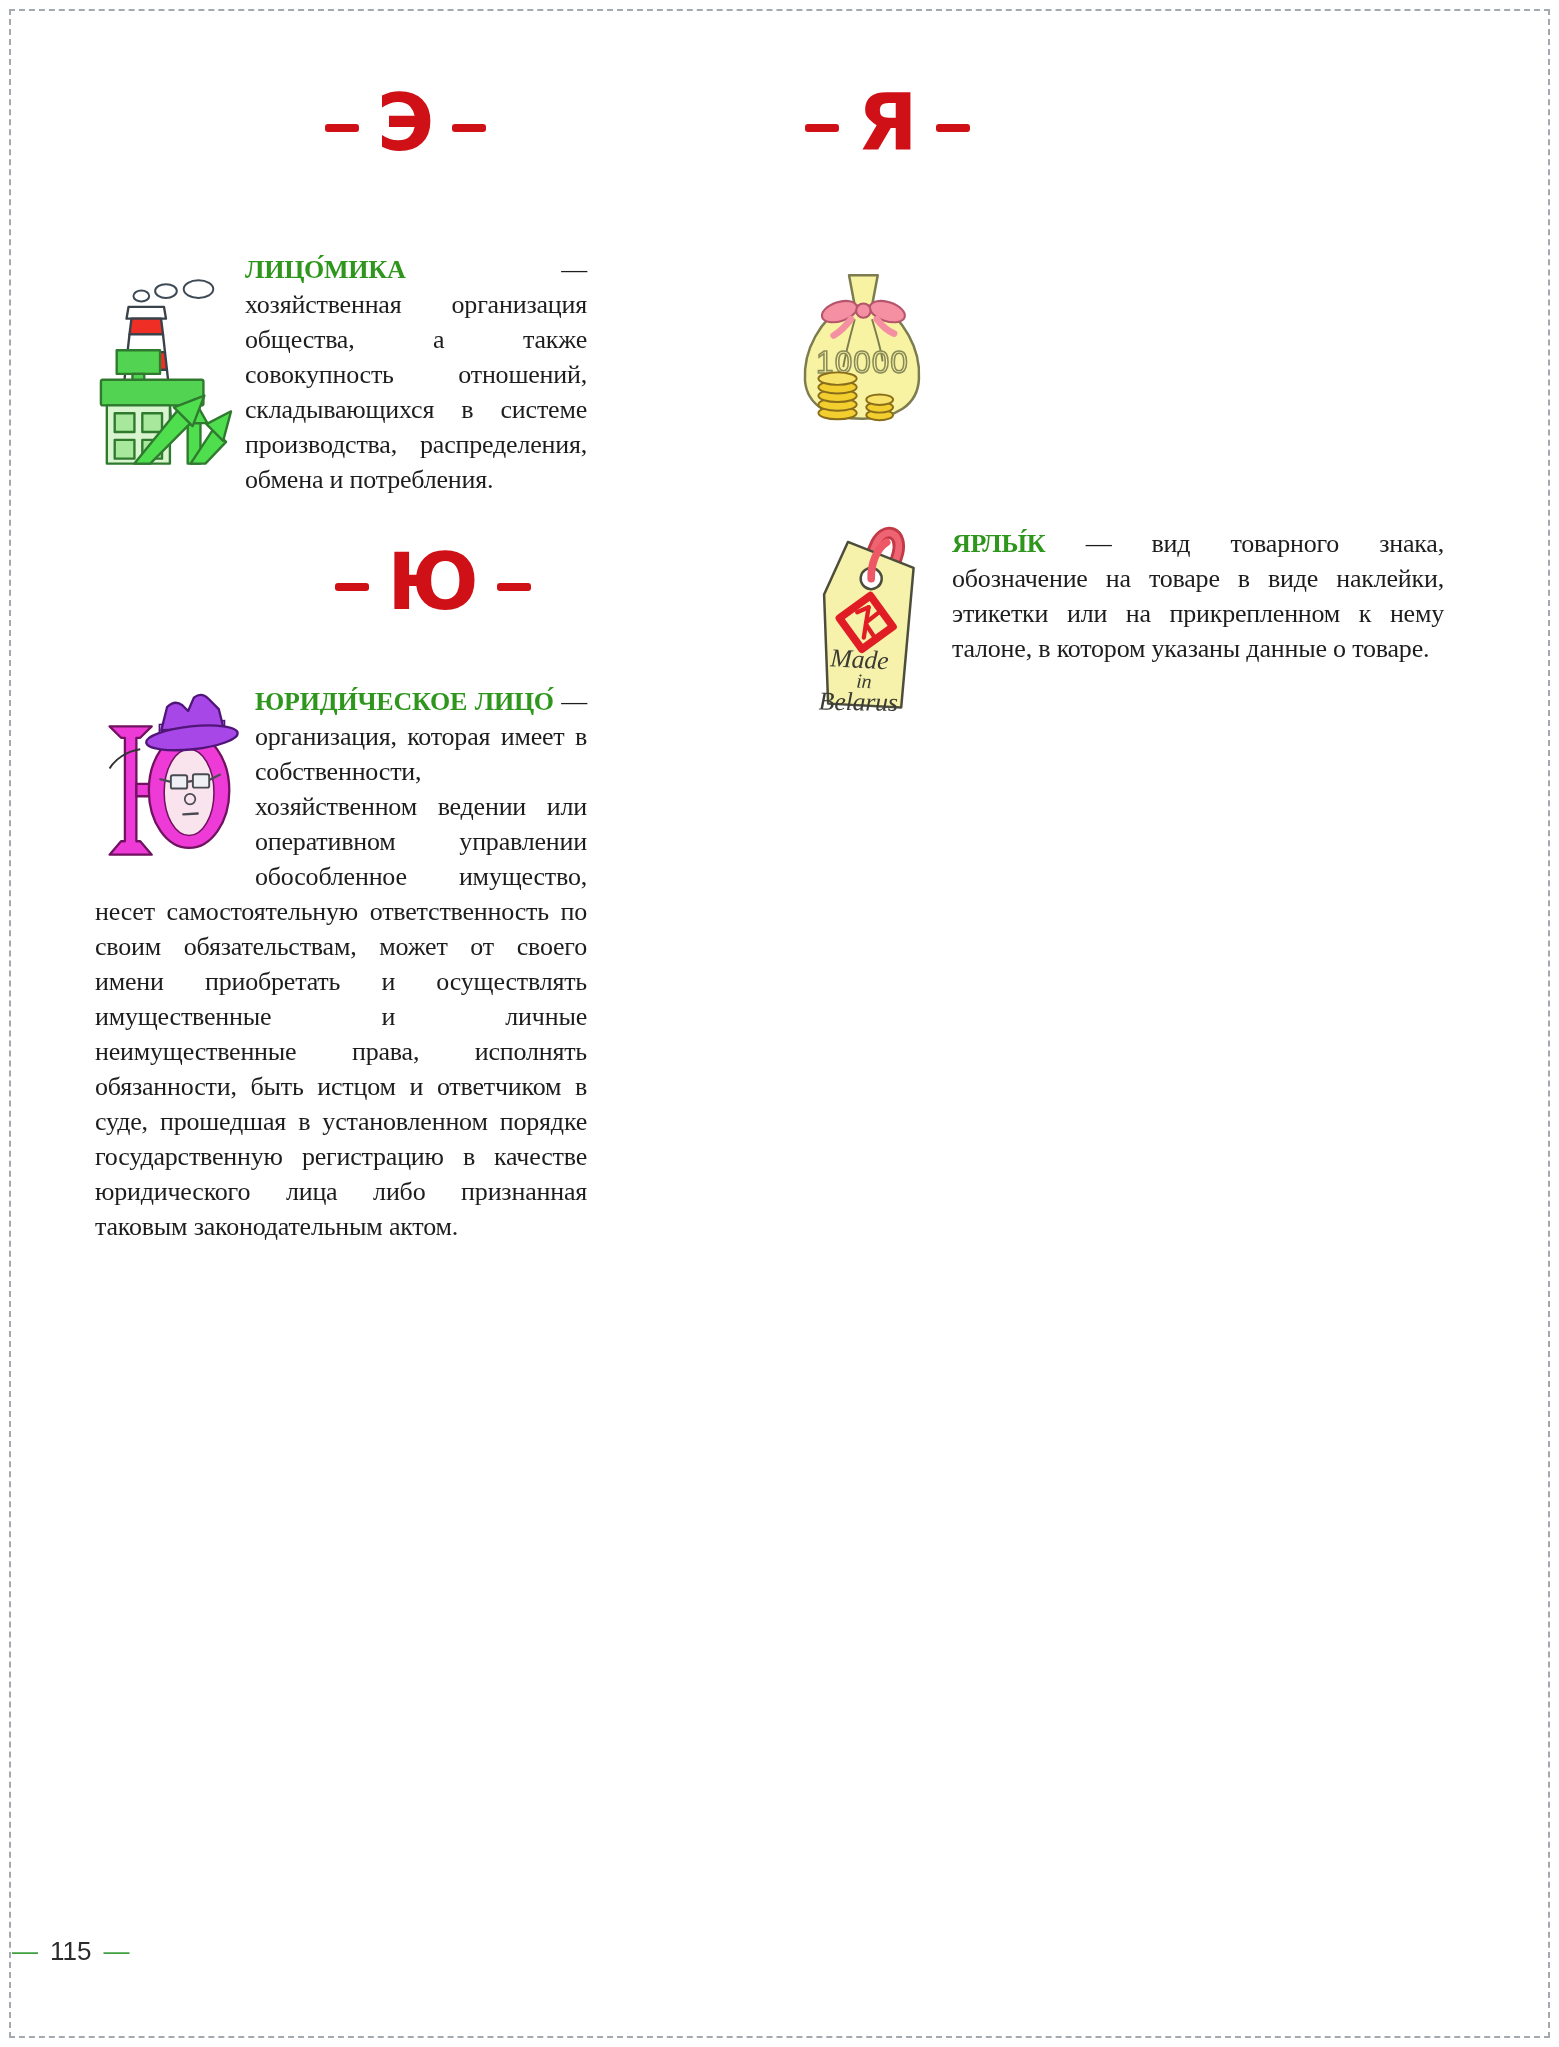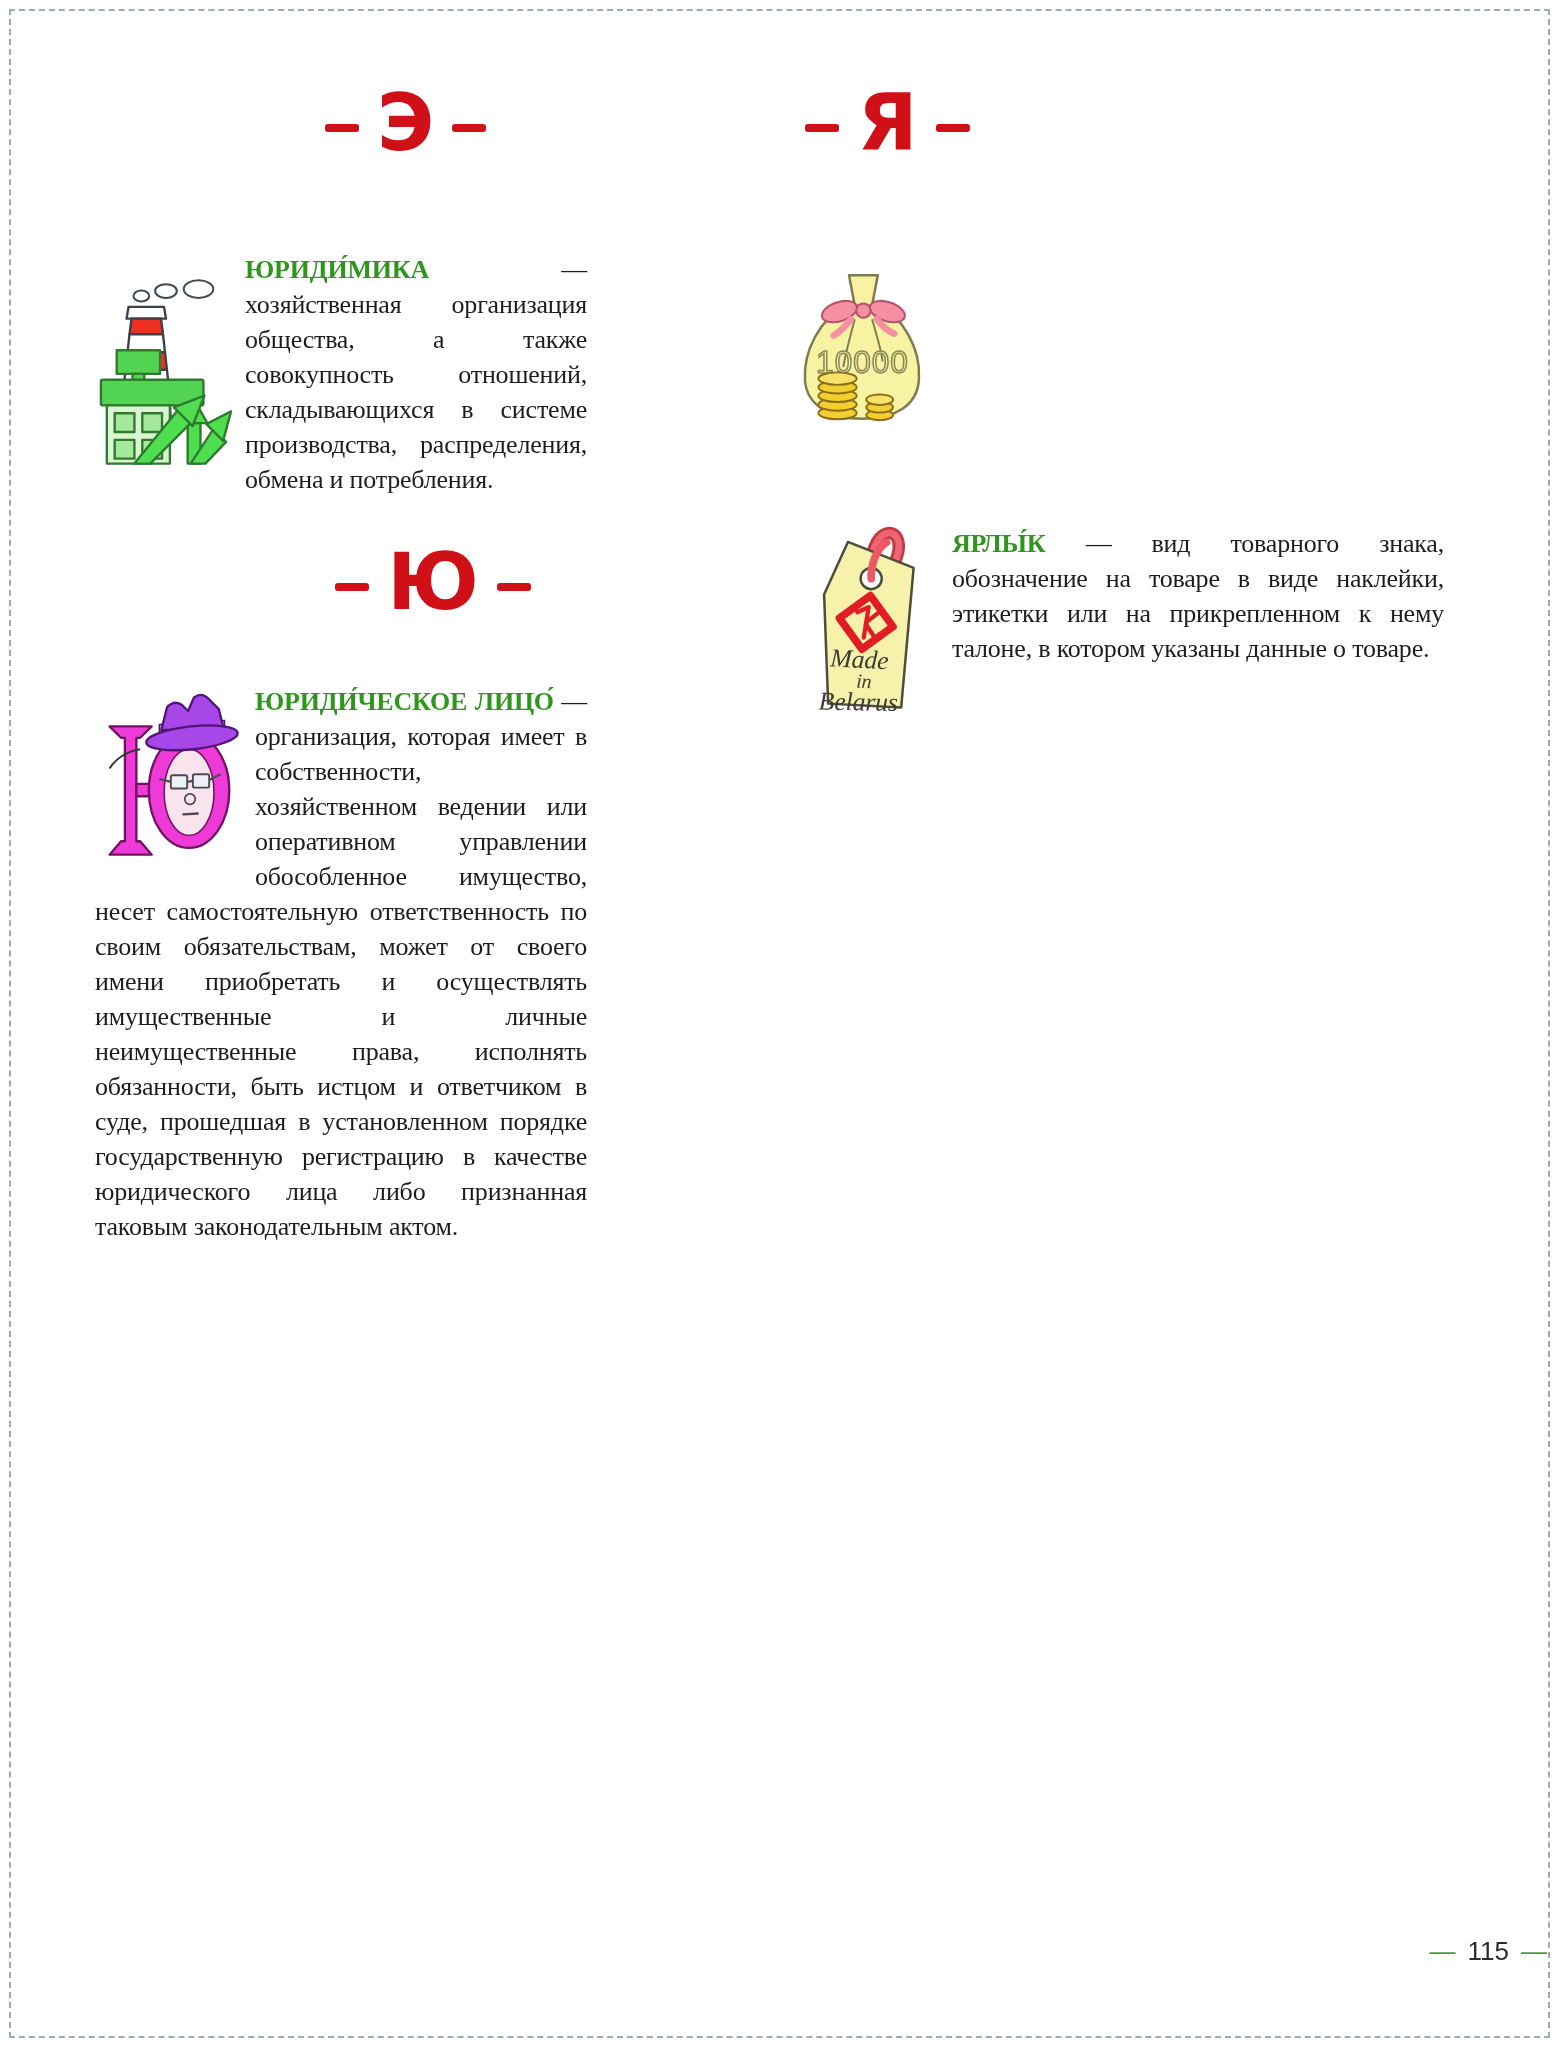--- a/index.html
+++ b/index.html
@@ -65,21 +65,21 @@
   #entry-label{left:782px;top:514px;width:662px;}
   #entry-label svg{flex:0 0 158px;}
   #entry-label .deftext{margin-top:12px;}
 
   #entry-legal{left:95px;top:684px;width:492px;}
   #entry-legal svg{float:left;margin:4px 14px 6px 0;}
 
   
   .page-num{
     position:absolute;left:0;right:0;top:1936px;
-    text-align:right;
+    text-align:left;
     font-family:"Liberation Sans","DejaVu Sans",sans-serif;
     font-size:26px;color:#2b2b2b;
   }
   .pn-dash{color:#3f9e3f;margin:0 12px;}
 </style>
 </head>
 <body>
 
 <div class="page">
   <div class="cutline"></div>
@@ -128,21 +128,21 @@
         <rect x="48" y="179" width="20" height="19" fill="#a7e89c"></rect>
         <polygon points="94,162 107,162 107,203 94,203" fill="#4ede4e"></polygon>
         <polygon points="87,162 114,162 100.5,138" fill="#4ede4e"></polygon>
         <polygon points="40,203 56,203 101,158 87,145" fill="#4ede4e"></polygon>
         <polygon points="80,146 99,165 111,134" fill="#4ede4e"></polygon>
         <polygon points="97,203 112,203 133,181 120,168" fill="#4ede4e"></polygon>
         <polygon points="113,163 130,180 138,150" fill="#4ede4e"></polygon>
       </g>
     </svg>
     <p class="deftext">
-      <span class="term">ЮРИДИ́МИКА</span>
+      <span class="term">ЛИЦО́МИКА</span>
       <span>— хозяйственная организация общества, а также совокупность отношений, складывающихся в системе производства, распределения, обмена и потребления.</span>
     </p>
   </div>
 
   <div class="entry row" id="entry-costs">
     <svg width="158" height="175" viewBox="0 0 165 175">
       <path d="M68,42 C40,58 22,90 24,122 C26,148 50,162 84,162 C118,162 142,148 143,120 C145,88 126,56 100,42 Z" fill="#f7f3a2" stroke="#7c7c4e" stroke-width="2.6"></path>
       <polygon points="70,12 100,12 94,44 76,44" fill="#f7f3a2" stroke="#7c7c4e" stroke-width="2.6" stroke-linejoin="round"></polygon>
       <path d="M76,58 C70,80 66,96 64,108" fill="none" stroke="#7c7c4e" stroke-width="2"></path>
       <path d="M94,58 C100,78 104,92 105,102" fill="none" stroke="#7c7c4e" stroke-width="2"></path>

